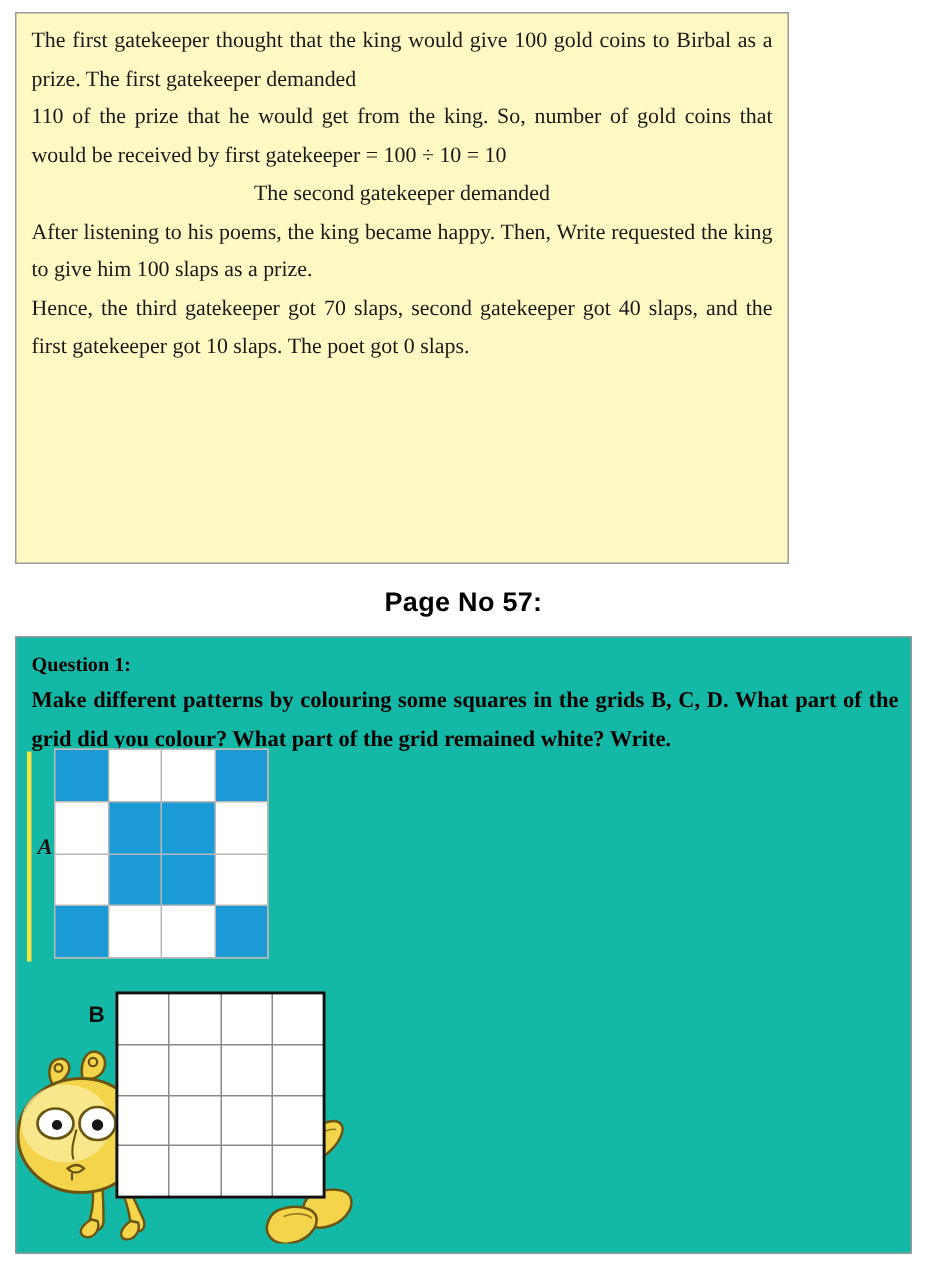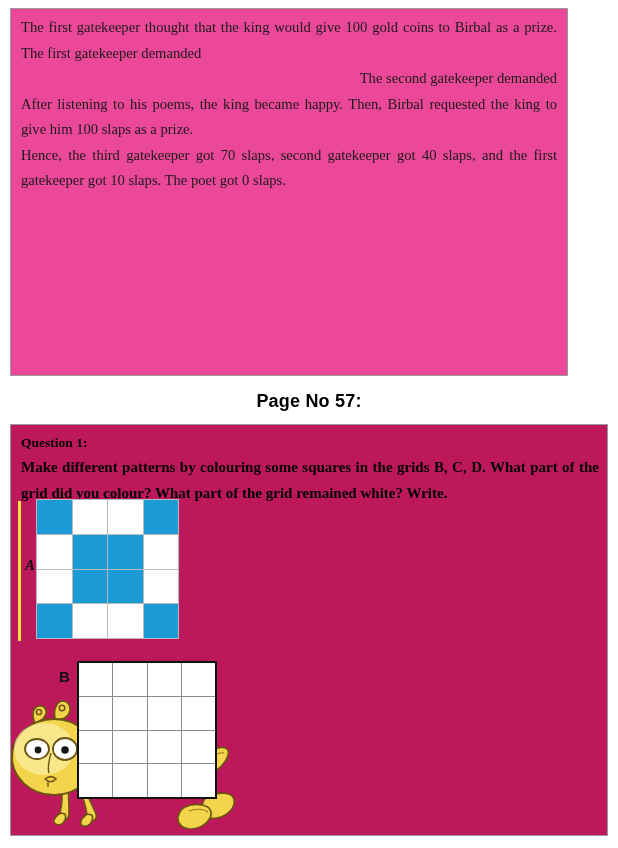--- a/index.html
+++ b/index.html
@@ -19,38 +19,38 @@
     position: absolute;
     inset: 0;
     background: #ffffff;
   }
 
   
   .answer-box {
     position: absolute;
     left: 10px;
     top: 8px;
-    width: 558px;
+    width: 516px;
     height: 368px;
     box-sizing: border-box;
     border: 1px solid #9a9a9a;
-    background: #ec4899;
+    background: #fef9c3;
     padding: 6px 10px 0 10px;
   }
 
   .answer-box p {
     margin: 0;
     font-family: "Liberation Serif", serif;
     font-size: 14.6px;
     line-height: 25.5px;
     color: #1a1a1a;
     text-align: justify;
     text-justify: inter-word;
   }
-  .answer-box p.nojustify { text-align: right; }
+  .answer-box p.nojustify { text-align: center; }
 
   .page-heading {
     position: absolute;
     left: 0;
     top: 391px;
     width: 618px;
     text-align: center;
     font-family: "Liberation Sans", sans-serif;
     font-weight: bold;
     font-size: 18px;
@@ -59,21 +59,21 @@
   }
 
   .question-box {
     position: absolute;
     left: 10px;
     top: 424px;
     width: 598px;
     height: 412px;
     box-sizing: border-box;
     border: 1px solid #9a9a9a;
-    background: #be185d;
+    background: #14b8a6;
     padding: 6px 10px 0 10px;
     overflow: hidden;
   }
 
   .q-label {
     margin: 0;
     font-family: "Liberation Serif", serif;
     font-weight: bold;
     font-size: 13.5px;
     line-height: 23px;
@@ -178,22 +178,23 @@
     pointer-events: none;
   }
 </style>
 </head>
 <body>
 
 <div class="page">
 
   <div class="answer-box">
     <p>The first gatekeeper thought that the king would give 100 gold coins to Birbal as a prize. The first gatekeeper demanded</p>
+    <p>110 of the prize that he would get from the king. So, number of gold coins that would be received by first gatekeeper = 100 ÷ 10  = 10</p>
     <p class="nojustify">The second gatekeeper demanded</p>
-    <p>After listening to his poems, the king became happy. Then, Birbal requested the king to give him 100 slaps as a prize.</p>
+    <p>After listening to his poems, the king became happy. Then, Write requested the king to give him 100 slaps as a prize.</p>
     <p>Hence, the third gatekeeper got 70 slaps, second gatekeeper got 40 slaps, and the first gatekeeper got 10 slaps. The poet got 0 slaps.</p>
   </div>
 
   <div class="page-heading">Page No 57:</div>
 
   <div class="question-box">
 
     <p class="q-label">Question 1:</p>
     <p class="q-text">Make different patterns by colouring some squares in the grids B, C, D. What part of the grid did you colour? What part of the grid remained white? Write.</p>
 

